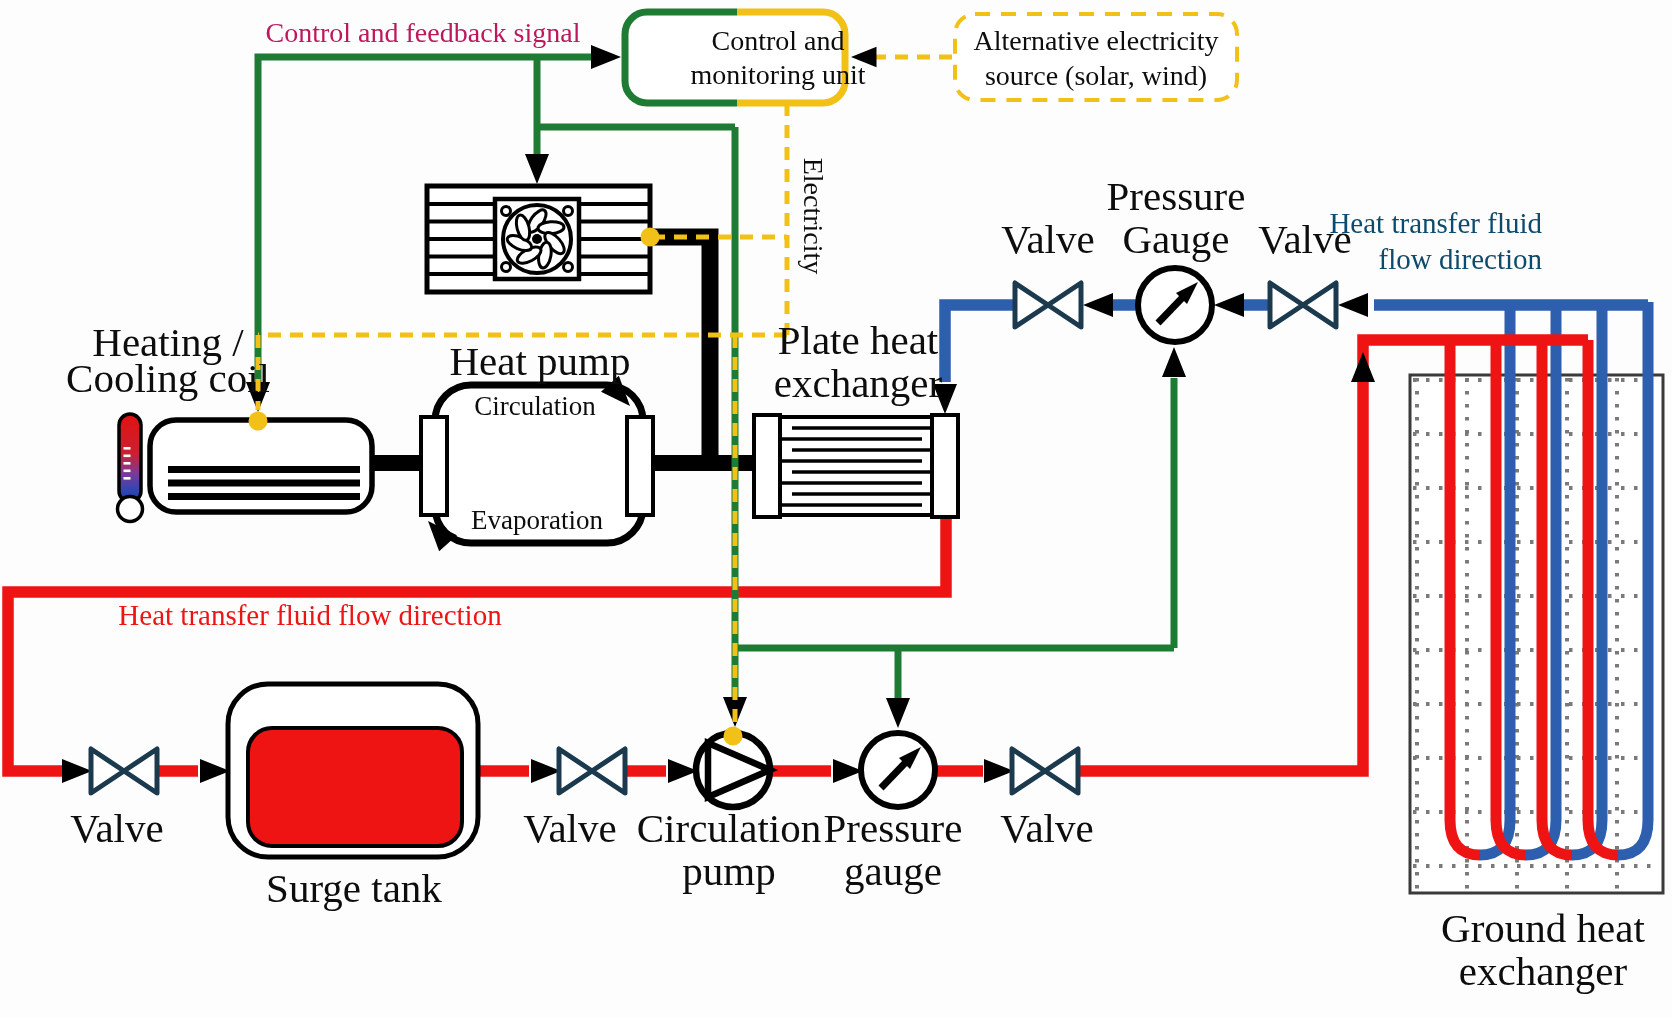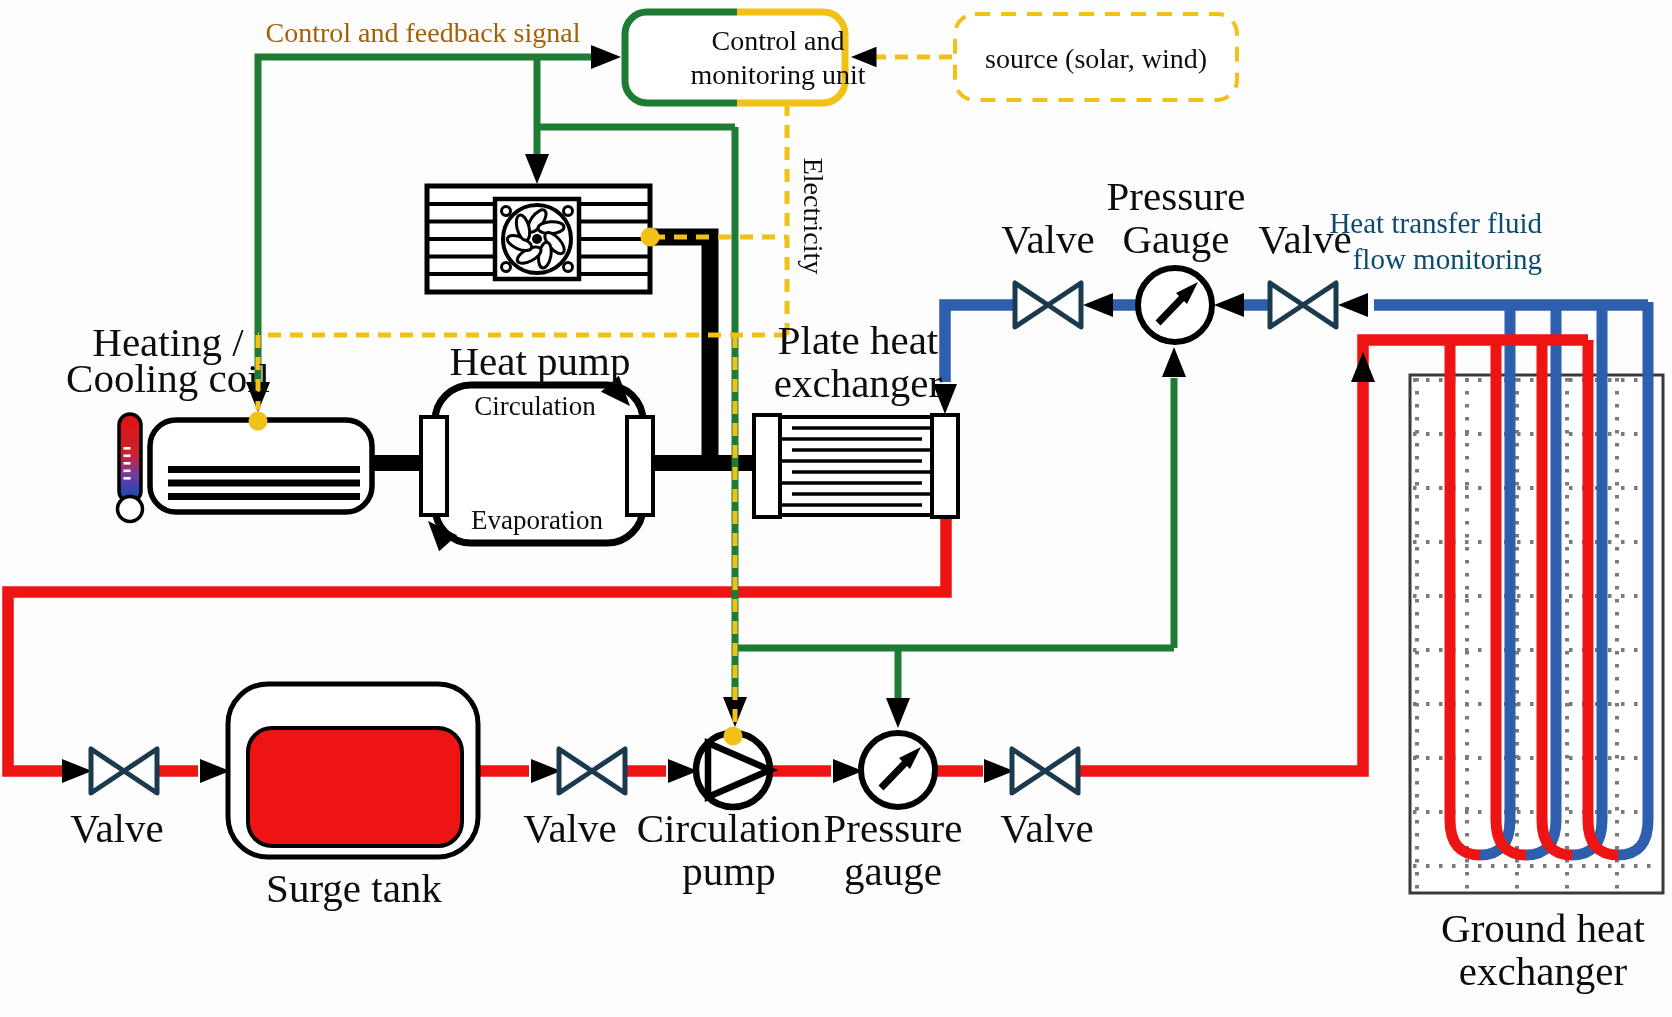--- a/index.html
+++ b/index.html
@@ -2,21 +2,21 @@
 <html><head>
 <meta charset="utf-8">
 <style>
   html,body{margin:0;padding:0;background:#fff;}
   #stage{position:relative;width:1672px;height:1017px;background:#fdfdfd;overflow:hidden;
          font-family:"Liberation Serif",serif;}
   #pipes{position:absolute;left:0;top:0;}
   .lbl{position:absolute;color:#0d0d0d;white-space:nowrap;text-align:center;
        transform:translate(-50%,-50%);line-height:1.16;}
   .lbl .ln{display:block;}
-  .green{color:#a16207;}
+  .green{color:#be185d;}
   .red{color:#ee1414;}
   .blue{color:#0c4a6e;}
   .f31{font-size:41px;}
   .f29{font-size:29px;}
   .f28{font-size:28px;}
   .f27{font-size:27px;}
   .lh44 .ln{line-height:43px;}
   .rot90{transform:translate(-50%,-50%) rotate(90deg);}
   .ralign{transform:translate(-100%,-50%);text-align:right;}
 </style>
@@ -269,20 +269,21 @@
 </svg>
 
 <div class="lbl green f28" style="left:423px;top:33px;">Control and feedback signal</div>
 
 <div class="lbl f28" style="left:778px;top:58px;line-height:34px;">
   <span class="ln">Control and</span>
   <span class="ln">monitoring unit</span>
 </div>
 
 <div class="lbl f28" style="left:1096px;top:58px;line-height:35px;">
+  <span class="ln">Alternative electricity</span>
   <span class="ln">source (solar, wind)</span>
 </div>
 
 <div class="lbl rot90 f28" style="left:813px;top:216px;">Electricity</div>
 
 
 <div class="lbl f31" style="left:168px;top:360px;line-height:36px;">
   <span class="ln">Heating /</span>
   <span class="ln">Cooling coil</span>
 </div>
@@ -300,23 +301,24 @@
 
 <div class="lbl f31 lh44" style="left:1176px;top:218px;">
   <span class="ln">Pressure</span>
   <span class="ln">Gauge</span>
 </div>
 
 <div class="lbl f31" style="left:1305px;top:240px;">Valve</div>
 
 <div class="lbl blue f29 ralign" style="left:1542px;top:241px;line-height:36px;">
   <span class="ln">Heat transfer fluid</span>
-  <span class="ln">flow monitoring</span>
-</div>
-
+  <span class="ln">flow direction</span>
+</div>
+
+<div class="lbl red f29" style="left:310px;top:616px;">Heat transfer fluid flow direction</div>
 
 <div class="lbl f31" style="left:117px;top:829px;">Valve</div>
 <div class="lbl f31" style="left:354px;top:889px;">Surge tank</div>
 <div class="lbl f31" style="left:570px;top:829px;">Valve</div>
 
 <div class="lbl f31 lh44" style="left:729px;top:850px;">
   <span class="ln">Circulation</span>
   <span class="ln">pump</span>
 </div>
 

